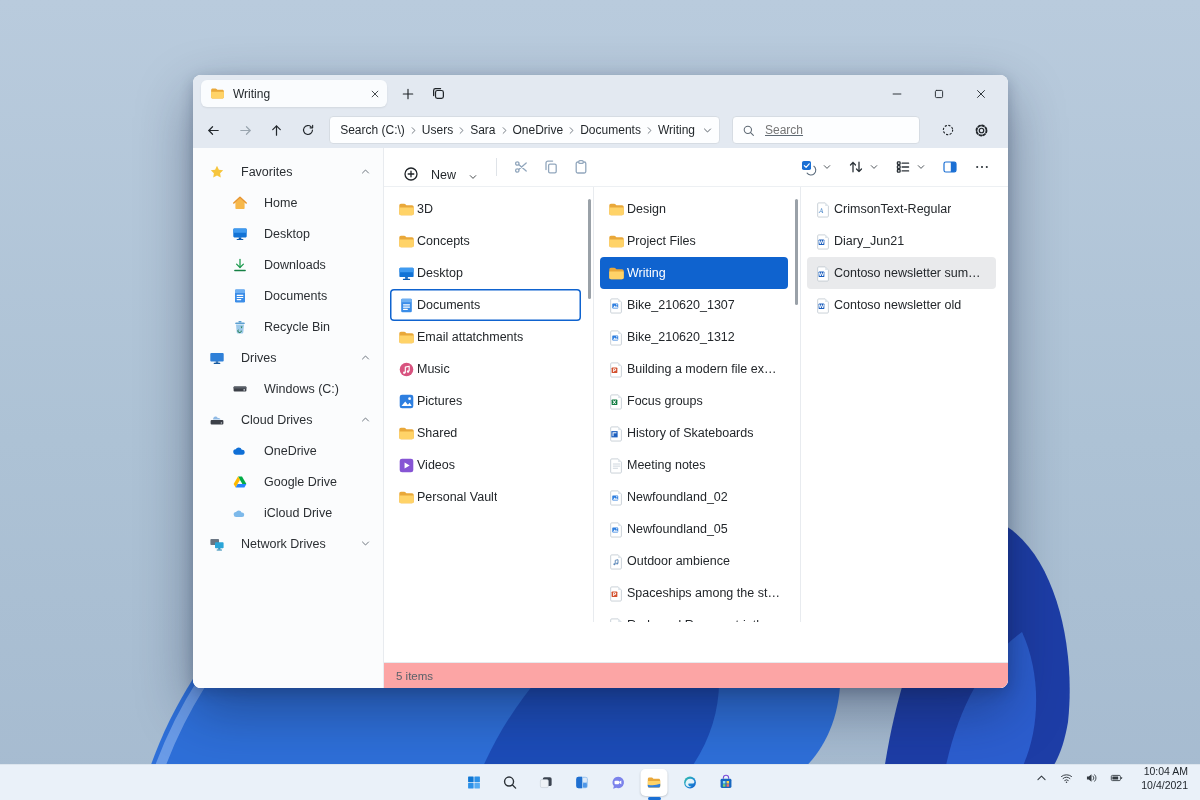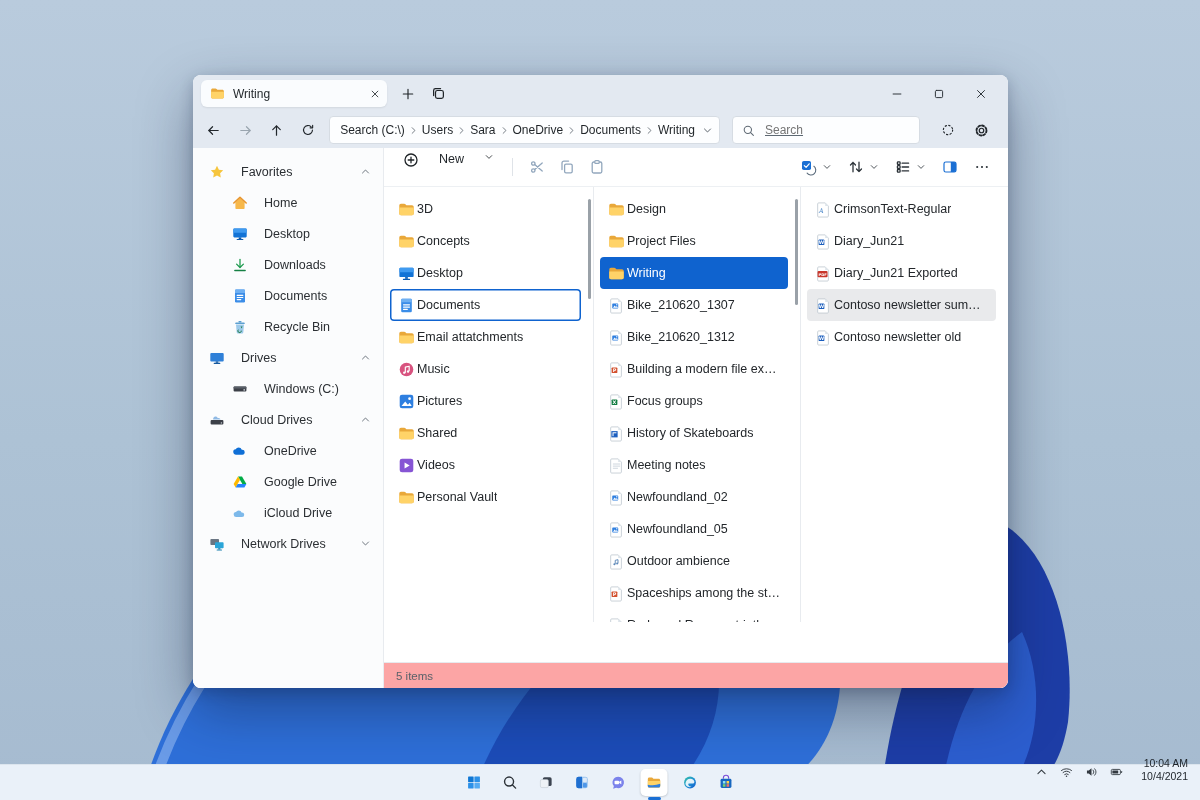--- a/index.html
+++ b/index.html
@@ -40,21 +40,21 @@
 
   .body{flex:1;display:flex;min-height:0;background:#ffffff;}
   .sidebar{width:190px;flex:0 0 auto;background:#fbfcfd;border-right:1px solid #e8ebef;padding-top:8px;overflow:hidden;}
   .srow{height:31px;display:flex;align-items:center;gap:16px;padding:0 12px 0 16px;font-size:12.5px;color:#2b2f33;}
   .srow.child{padding-left:39px;}
   .chev{width:11px;height:11px;margin-left:auto;color:#5d6670;display:inline-flex;}
   .chev svg{width:100%;height:100%;}
 
   .content{flex:1;display:flex;flex-direction:column;min-width:0;}
   .cmdbar{height:38px;flex:0 0 auto;display:flex;align-items:center;padding:0 12px 0 10px;border-bottom:1px solid #edf0f3;}
-  .newbtn{display:flex;align-items:flex-start;gap:20px;height:30px;padding:0 9px;font-size:12.5px;color:#1f2428;background:none;border:none;}
+  .newbtn{display:flex;align-items:flex-end;gap:12px;height:30px;padding:0 9px;font-size:12.5px;color:#1f2428;background:none;border:none;}
   .vdiv{width:1px;height:18px;background:#dfe3e8;margin:0 9px;}
   .cmdico{width:30px;height:30px;display:flex;align-items:center;justify-content:center;color:#92a7bd;background:none;border:none;}
   .cmdright{margin-left:auto;display:flex;align-items:center;gap:4px;color:#2a3137;}
   .cmdgrp{display:flex;align-items:center;gap:5px;height:30px;padding:0 6px;background:none;border:none;color:#2a3137;}
 
   .cols{flex:1;display:flex;min-height:0;}
   .col{position:relative;padding-top:6px;overflow:hidden;}
   .col1{width:209px;flex:0 0 auto;border-right:1px solid #e8ebef;}
   .col2{width:206px;flex:0 0 auto;border-right:1px solid #e8ebef;}
   .col3{flex:1;}
@@ -71,21 +71,21 @@
   .statusbar{height:25px;flex:0 0 auto;border-top:1px solid #e7eaee;display:flex;align-items:center;padding:0 12px;
     font-size:11.5px;color:#5a6169;background:#fca5a5;margin-top:40px;}
 
   
   .taskbar{position:absolute;left:0;right:0;bottom:0;height:35px;background:#eaf1f9;border-top:1px solid #dce5ee;}
   .tbcenter{position:absolute;left:50%;top:0;bottom:0;transform:translateX(-50%);display:flex;align-items:center;gap:9px;}
   .tbtn{position:relative;width:27px;height:27px;border-radius:5px;display:flex;align-items:center;justify-content:center;background:none;border:none;}
   .tbtn .icon{width:19px;height:19px;}
   .tbtn.active{background:#ffffff;box-shadow:0 1px 2px rgba(0,0,0,.14);}
   .tbtn.active::after{content:"";position:absolute;bottom:-4px;left:50%;transform:translateX(-50%);width:13px;height:3px;border-radius:2px;background:#1a6fd4;}
-  .tray{position:absolute;right:6px;top:0;bottom:16px;display:flex;align-items:flex-end;}
+  .tray{position:absolute;right:6px;top:0;bottom:8px;display:flex;align-items:flex-start;}
   .traybtn{width:25px;height:25px;display:flex;align-items:center;justify-content:center;color:#333a41;background:none;border:none;}
   .traybtn .icon{width:14px;height:14px;}
   .clock{margin-left:6px;padding:0 6px;text-align:right;font-size:10.5px;line-height:1.3;color:#1d2329;}
 </style>
 </head>
 <body>
 
 <div class="desktop">
 
   <svg class="wallpaper" viewBox="0 0 1200 800" preserveAspectRatio="none">
@@ -822,31 +822,20 @@
               <div class="frow">
               <span class="ficon icon">
                   <svg viewBox="0 0 16 16">
                     <path d="M3.4 1.8h6.2l3 3v9.4c0 .5-.4.9-.9.9H3.4c-.5 0-.9-.4-.9-.9V2.7c0-.5.4-.9.9-.9z" fill="#fff" stroke="#b9c2cc" stroke-width=".7"></path>
                     <path d="M9.6 1.8l3 3H9.6z" fill="#dde4ea"></path>
                     <rect x="3.4" y="6" width="5.4" height="5.4" rx=".8" fill="#1b5ebe"></rect>
                     <text x="6.1" y="10.2" font-size="4.6" fill="#fff" text-anchor="middle" font-family="DejaVu Sans,sans-serif" font-weight="bold">W</text>
                   </svg>
                 </span>
               <span class="flabel">Diary_Jun21</span>
-            </div>
-              <div class="frow">
-              <span class="ficon icon">
-                  <svg viewBox="0 0 16 16">
-                    <path d="M3.4 1.8h6.2l3 3v9.4c0 .5-.4.9-.9.9H3.4c-.5 0-.9-.4-.9-.9V2.7c0-.5.4-.9.9-.9z" fill="#fff" stroke="#b9c2cc" stroke-width=".7"></path>
-                    <path d="M9.6 1.8l3 3H9.6z" fill="#dde4ea"></path>
-                    <rect x="2.4" y="5.6" width="9.4" height="6" rx="1" fill="#c8362b"></rect>
-                    <text x="7.1" y="9.9" font-size="3.4" fill="#fff" text-anchor="middle" font-family="DejaVu Sans,sans-serif" font-weight="bold">PDF</text>
-                  </svg>
-                </span>
-              <span class="flabel">Diary_Jun21 Exported</span>
             </div>
               <div class="frow hover">
               <span class="ficon icon">
                   <svg viewBox="0 0 16 16">
                     <path d="M3.4 1.8h6.2l3 3v9.4c0 .5-.4.9-.9.9H3.4c-.5 0-.9-.4-.9-.9V2.7c0-.5.4-.9.9-.9z" fill="#fff" stroke="#b9c2cc" stroke-width=".7"></path>
                     <path d="M9.6 1.8l3 3H9.6z" fill="#dde4ea"></path>
                     <rect x="3.4" y="6" width="5.4" height="5.4" rx=".8" fill="#1b5ebe"></rect>
                     <text x="6.1" y="10.2" font-size="4.6" fill="#fff" text-anchor="middle" font-family="DejaVu Sans,sans-serif" font-weight="bold">W</text>
                   </svg>
                 </span>

